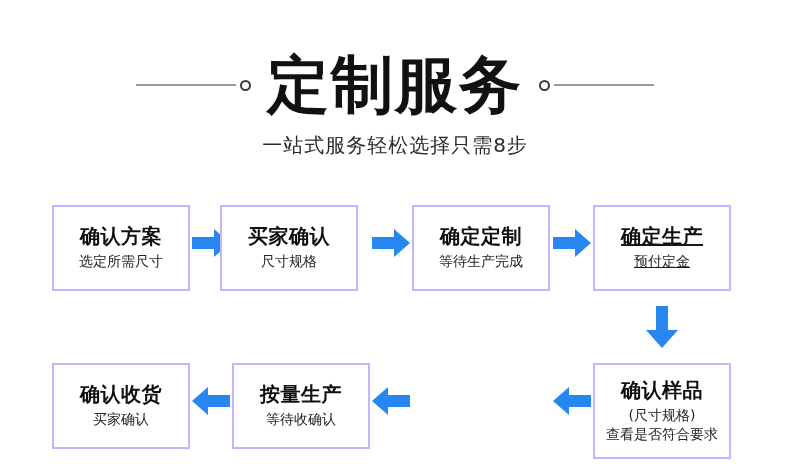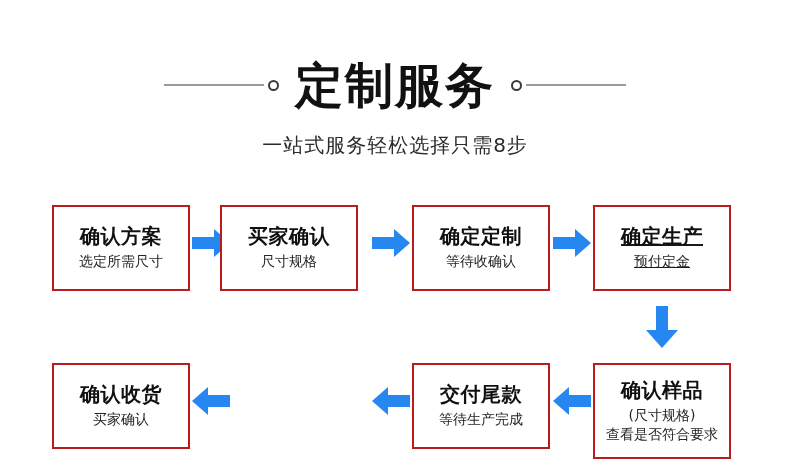--- a/index.html
+++ b/index.html
@@ -49,21 +49,21 @@
     height: 11px;
     border: 2px solid #3a3a3a;
     border-radius: 50%;
     background: #ffffff;
     box-sizing: border-box;
   }
   .deco-left .deco-circle { margin-left: 4px; }
   .deco-right .deco-circle { margin-right: 4px; }
 
   .page-title {
-    font-size: 48px;
+    font-size: 62px;
     font-weight: bold;
     letter-spacing: 2px;
     line-height: 1;
     margin: 4px 16px;
     color: #111111;
     white-space: nowrap;
   }
 
   .page-subtitle {
     position: absolute;
@@ -81,21 +81,21 @@
   .flow {
     position: absolute;
     left: 0;
     top: 0;
     width: 790px;
     height: 475px;
   }
 
   .node {
     position: absolute;
-    border: 2px solid #b91c1c;
+    border: 2px solid #c4b5fd;
     background: #ffffff;
     box-sizing: border-box;
     display: flex;
     flex-direction: column;
     align-items: center;
     justify-content: center;
     text-align: center;
   }
   .node-title {
     font-size: 20px;
@@ -187,21 +187,21 @@
   </div>
 
   <div class="arrow" id="arrow-2">
     <svg width="38" height="30" viewBox="0 0 38 30" aria-hidden="true">
       <path d="M0 9 L22 9 L22 1 L38 15 L22 29 L22 21 L0 21 Z" fill="#2787f0"></path>
     </svg>
   </div>
 
   <div class="node" id="node-3">
     <div class="node-title">确定定制</div>
-    <div class="node-sub">等待收确认</div>
+    <div class="node-sub">等待生产完成</div>
   </div>
 
   <div class="arrow" id="arrow-3">
     <svg width="38" height="30" viewBox="0 0 38 30" aria-hidden="true">
       <path d="M0 9 L22 9 L22 1 L38 15 L22 29 L22 21 L0 21 Z" fill="#2787f0"></path>
     </svg>
   </div>
 
   <div class="node" id="node-4">
     <div class="node-title">确定生产</div>
@@ -219,31 +219,31 @@
     <div class="node-sub">(尺寸规格)</div>
     <div class="node-sub2">查看是否符合要求</div>
   </div>
 
   <div class="arrow" id="arrow-4">
     <svg width="38" height="30" viewBox="0 0 38 30" aria-hidden="true">
       <path d="M38 9 L16 9 L16 1 L0 15 L16 29 L16 21 L38 21 Z" fill="#2787f0"></path>
     </svg>
   </div>
 
-  <div class="node" id="node-6">
-    <div class="node-title">交付尾款</div>
-    <div class="node-sub">等待生产完成</div>
-  </div>
 
   <div class="arrow" id="arrow-5">
     <svg width="38" height="30" viewBox="0 0 38 30" aria-hidden="true">
       <path d="M38 9 L16 9 L16 1 L0 15 L16 29 L16 21 L38 21 Z" fill="#2787f0"></path>
     </svg>
   </div>
 
+  <div class="node" id="node-7">
+    <div class="node-title">按量生产</div>
+    <div class="node-sub">等待收确认</div>
+  </div>
 
   <div class="arrow" id="arrow-6">
     <svg width="38" height="30" viewBox="0 0 38 30" aria-hidden="true">
       <path d="M38 9 L16 9 L16 1 L0 15 L16 29 L16 21 L38 21 Z" fill="#2787f0"></path>
     </svg>
   </div>
 
   <div class="node" id="node-8">
     <div class="node-title">确认收货</div>
     <div class="node-sub">买家确认</div>

